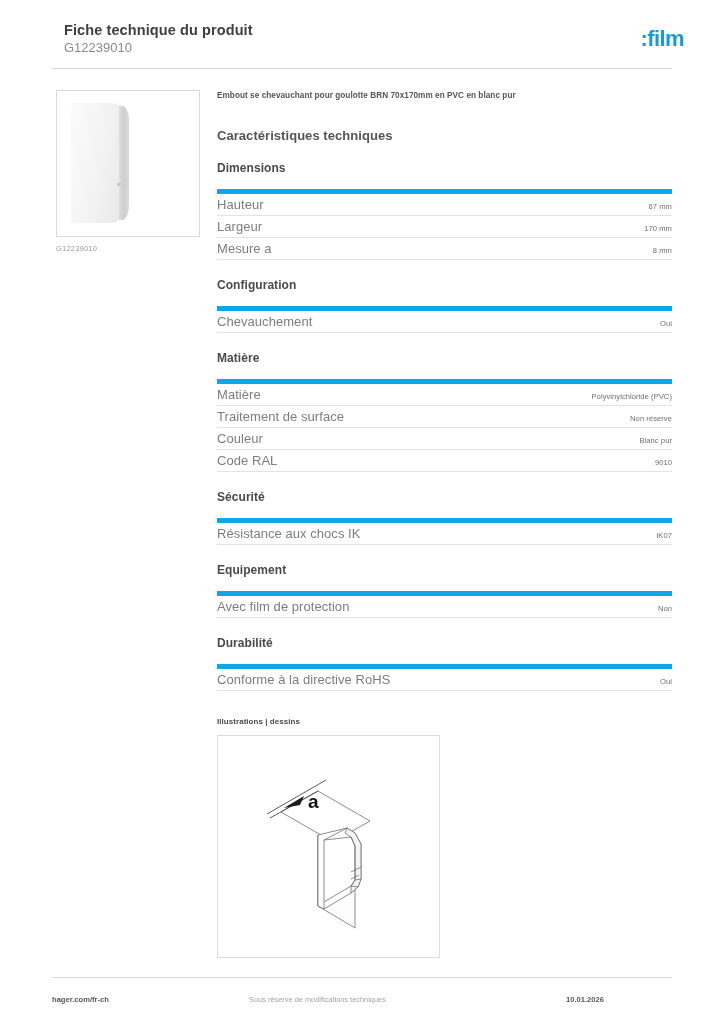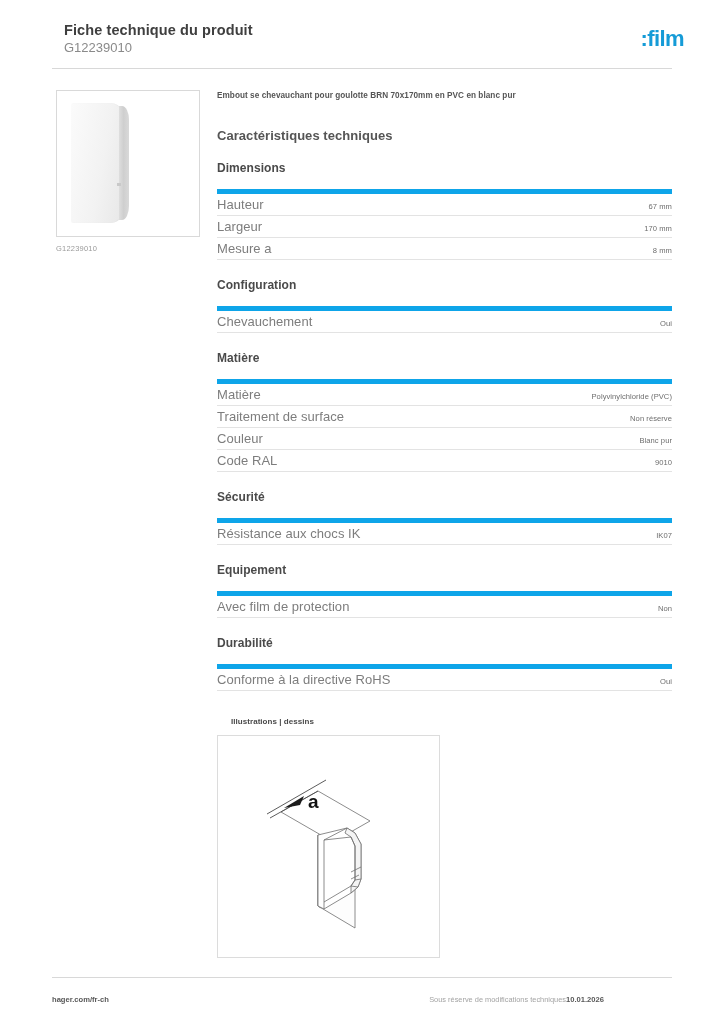--- a/index.html
+++ b/index.html
@@ -177,21 +177,20 @@
   
   .illustrations {
     margin-top: 26px;
   }
   .illustrations-heading {
     font-size: 8px;
     font-weight: bold;
     color: #4a4a4a;
     letter-spacing: 0.05px;
     margin-bottom: 9px;
-    margin-left: 14px;
   }
   .drawing-box {
     width: 221px;
     height: 221px;
     border: 1px solid #dcdcdc;
     background: #ffffff;
     position: relative;
   }
   .drawing-box svg {
     display: block;
@@ -215,21 +214,21 @@
     align-items: baseline;
   }
   .footer-left {
     font-size: 7.6px;
     color: #585858;
     font-weight: bold;
     flex: 0 0 auto;
   }
   .footer-center {
     flex: 1 1 auto;
-    text-align: right;
+    text-align: center;
     font-size: 7.4px;
     color: #a3a3a3;
     margin-left: -40px;
   }
   .footer-right {
     font-size: 7.6px;
     color: #585858;
     font-weight: bold;
     flex: 0 0 auto;
     text-align: right;

